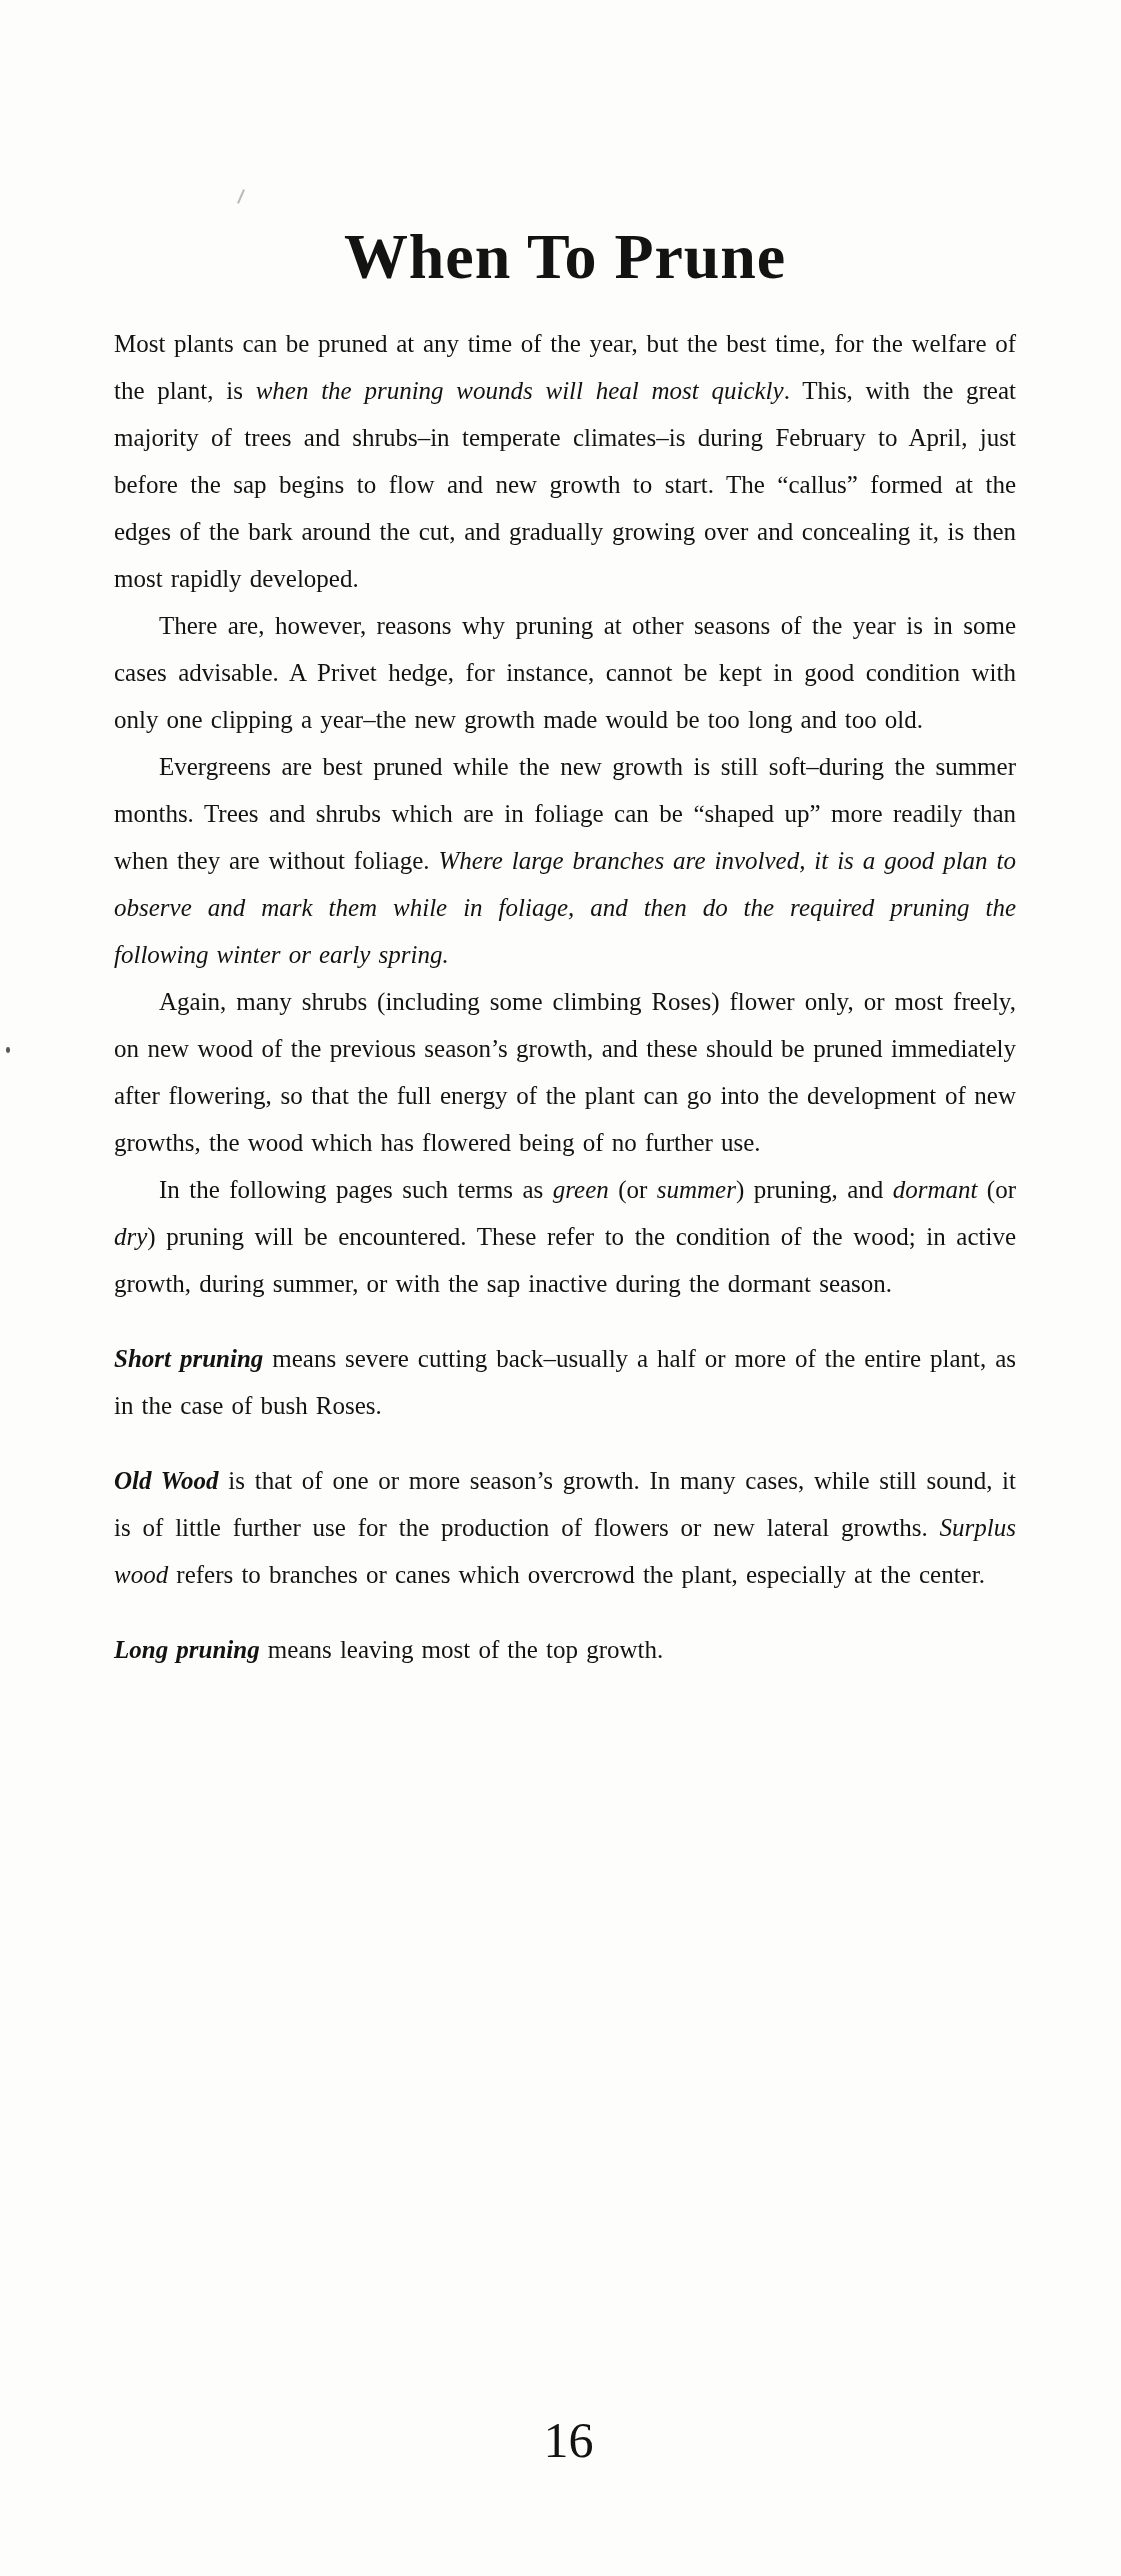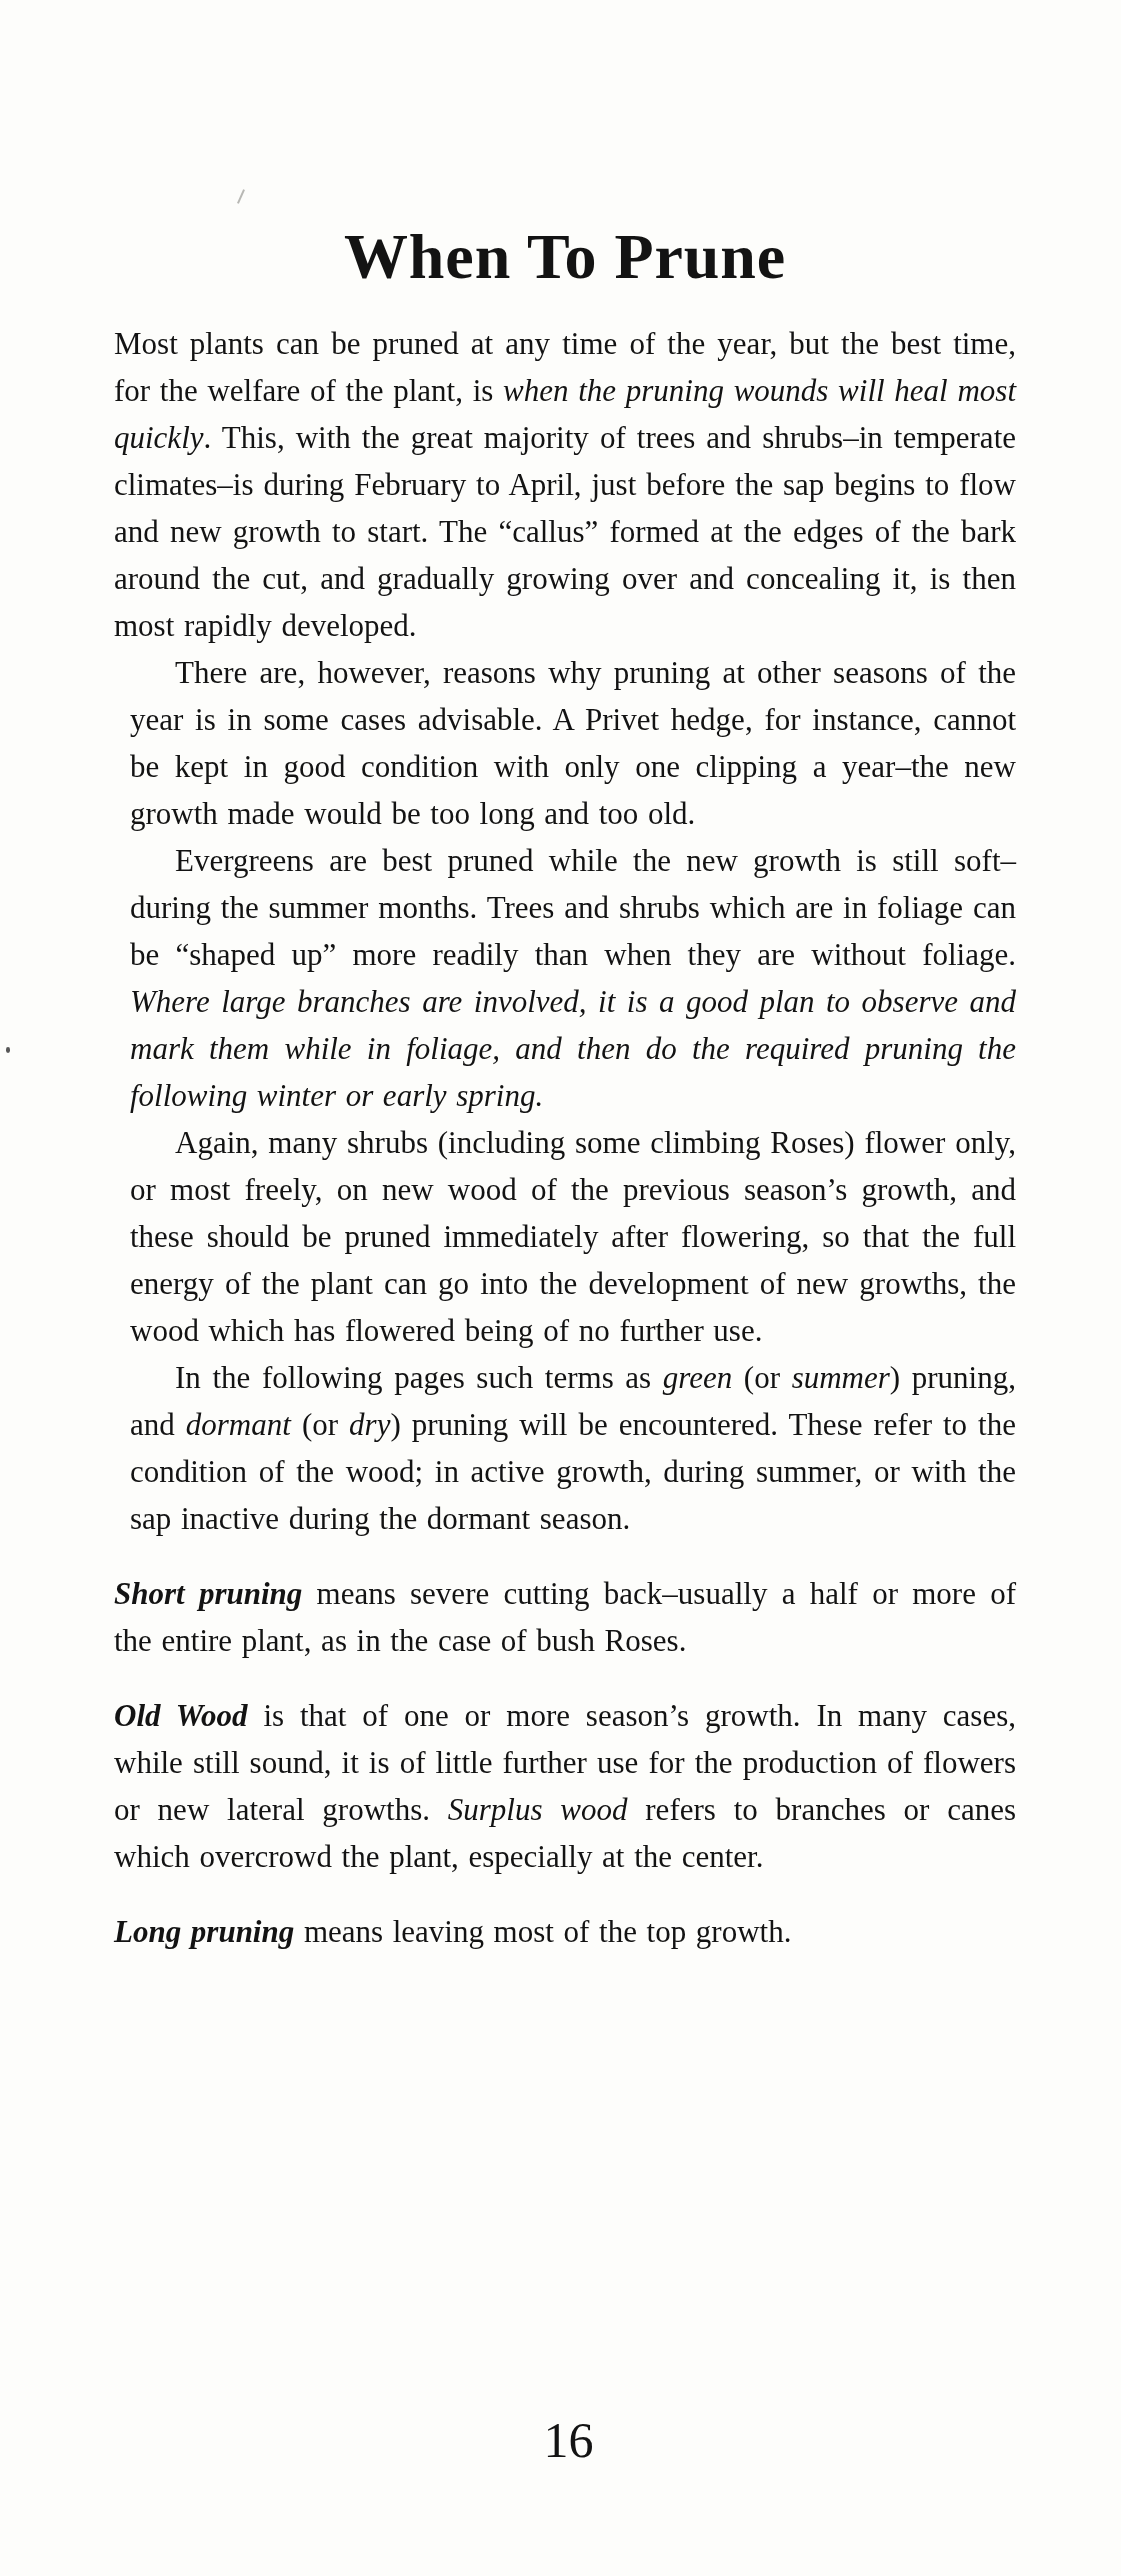--- a/index.html
+++ b/index.html
@@ -23,26 +23,26 @@
   h1.title {
     margin: 0 0 34px 0;
     text-align: center;
     font-size: 64px;
     line-height: 59px;
     font-weight: 700;
     letter-spacing: 0.9px;
   }
   .para {
     margin: 0;
-    font-size: 31px;
+    font-size: 25px;
     line-height: 47px;
     text-align: justify;
     word-spacing: 1.9px;
   }
-  .para.ind { text-indent: 45px; margin-left: 16px; }
+  .para.ind { text-indent: 45px; }
   .para.sp  { margin-top: 28px; }
   .it { font-style: italic; }
   .bi { font-style: italic; font-weight: 700; }
   .page-number {
     position: absolute;
     left: 8px; top: 2411px;
     width: 100%;
     text-align: center;
     font-size: 50px;
     color: var(--ink, #131313);

